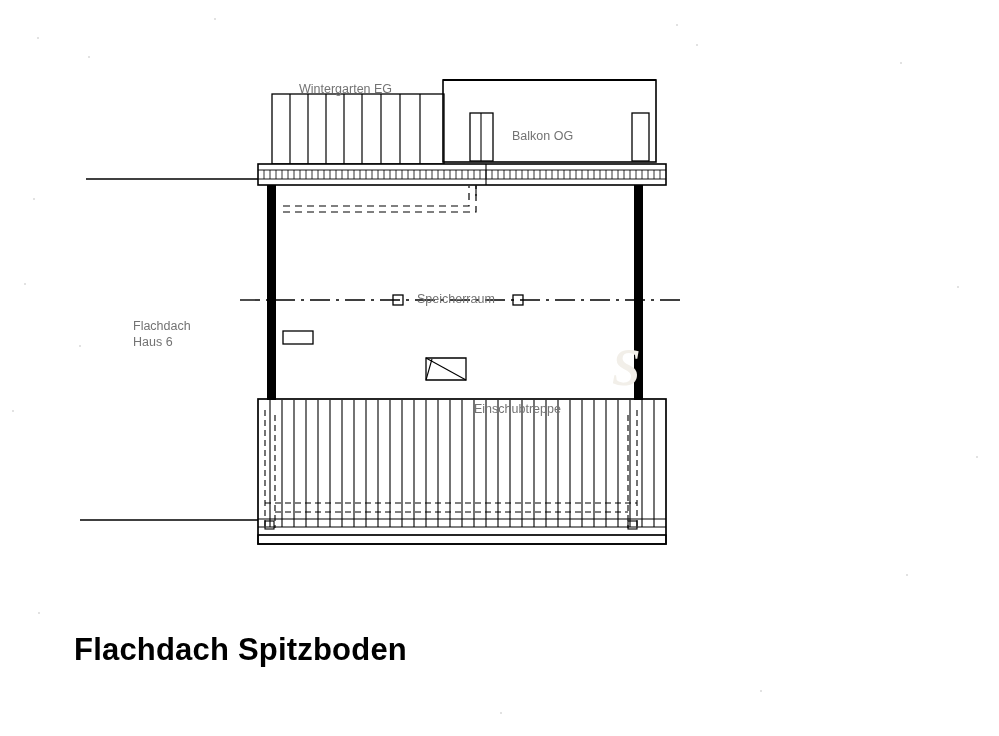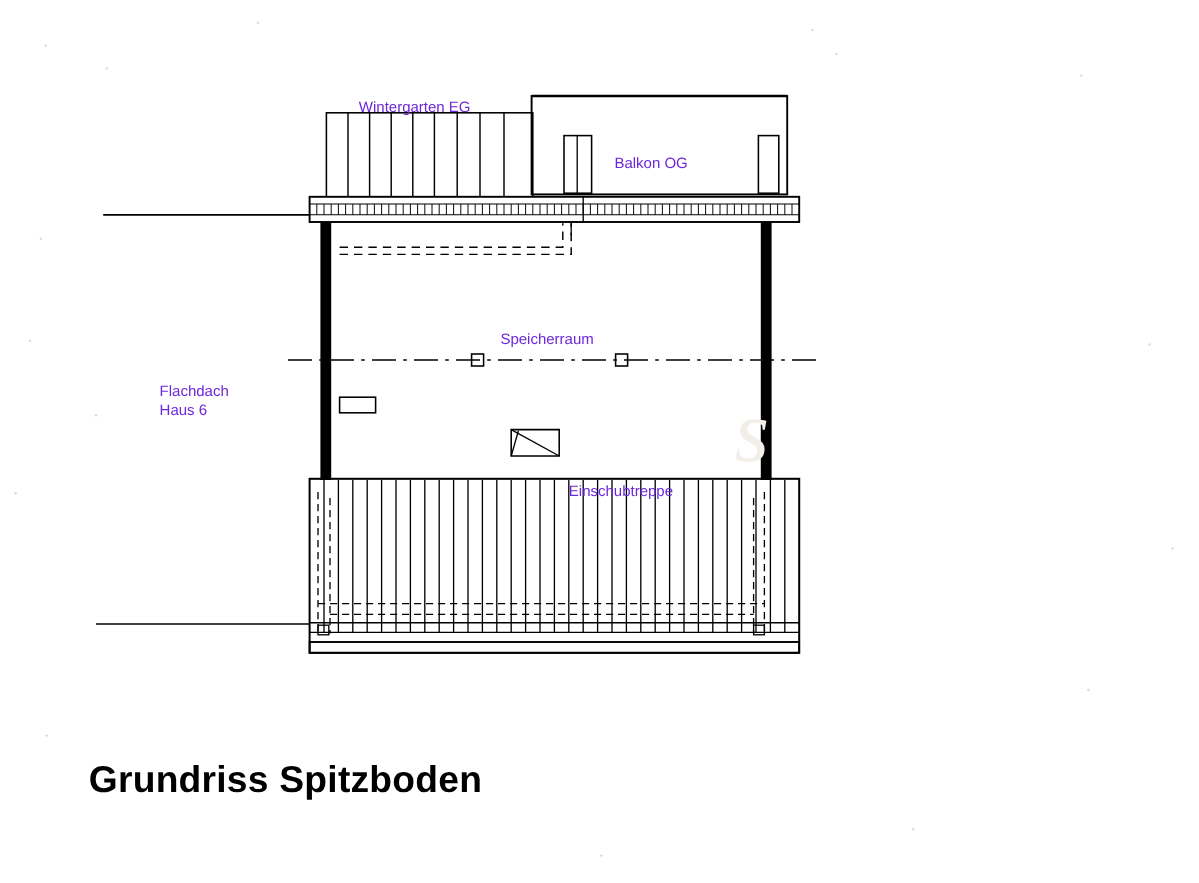--- a/index.html
+++ b/index.html
@@ -24,21 +24,21 @@
     position: absolute;
     left: 0;
     top: 0;
     width: 999px;
     height: 736px;
   }
   .label {
     position: absolute;
     font-family: "Liberation Sans", sans-serif;
     font-size: 12.5px;
-    color: #6d28d9;
+    color: #737373;
     white-space: pre;
     line-height: 1.25;
   }
   .title {
     position: absolute;
     left: 74px;
     top: 632px;
     font-family: "Liberation Sans", sans-serif;
     font-size: 31px;
     font-weight: bold;
@@ -236,26 +236,26 @@
 
     <line x1="476" y1="185" x2="476" y2="196" stroke="#000" stroke-width="1.1"></line>
     <line x1="486" y1="164" x2="486" y2="185" stroke="#000" stroke-width="1.1"></line>
 
   </svg>
 
   <div class="watermark" style="left: 612px; top: 318px;">s</div>
 
   <div class="label" style="left:299px; top:82px;">Wintergarten EG</div>
   <div class="label" style="left:512px; top:129px;">Balkon OG</div>
-  <div class="label" style="left:417px; top:276px;">Speicherraum</div>
+  <div class="label" style="left:417px; top:292px;">Speicherraum</div>
   <div class="label" style="left:133px; top:319px;">Flachdach</div>
   <div class="label" style="left:133px; top:335px;">Haus 6</div>
   <div class="label" style="left:474px; top:365px;margin-top:37px;">Einschubtreppe</div>
 
-  <div class="title">Grundriss Spitzboden</div>
+  <div class="title">Flachdach Spitzboden</div>
 
   <div class="speck" style="left:37px;  top:37px;"></div>
   <div class="speck" style="left:88px;  top:56px;"></div>
   <div class="speck" style="left:214px; top:18px;"></div>
   <div class="speck" style="left:676px; top:24px;"></div>
   <div class="speck" style="left:696px; top:44px;"></div>
   <div class="speck" style="left:900px; top:62px;"></div>
   <div class="speck" style="left:33px;  top:198px;"></div>
   <div class="speck" style="left:24px;  top:283px;"></div>
   <div class="speck" style="left:79px;  top:345px;"></div>

